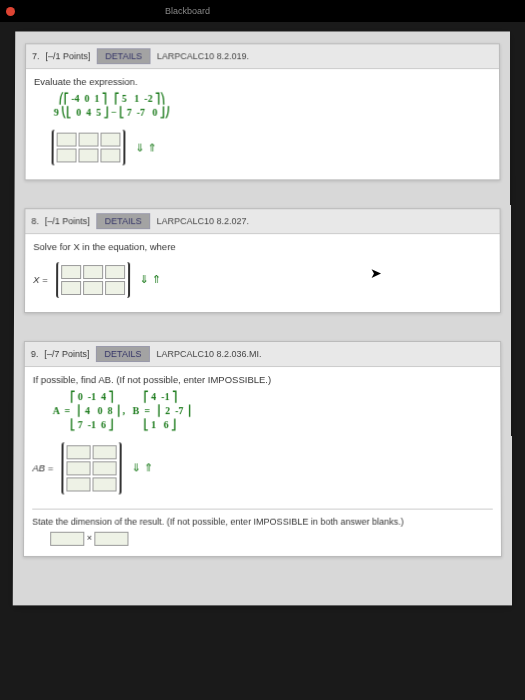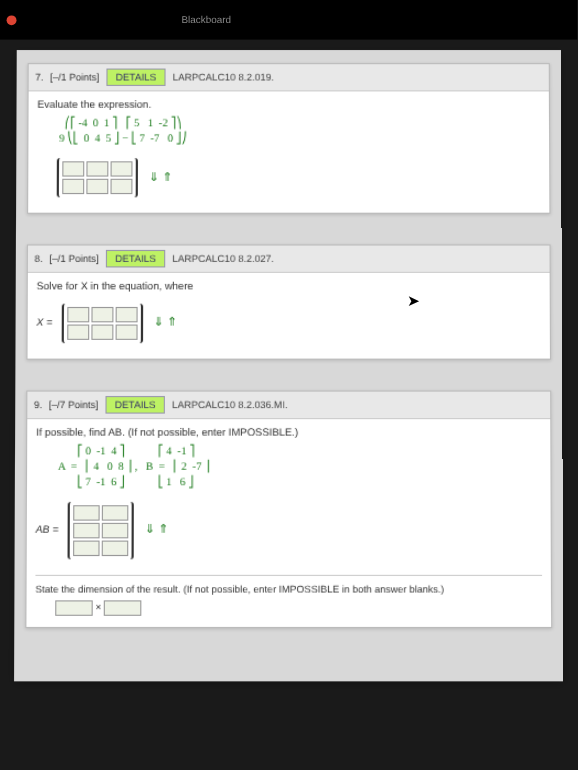--- a/index.html
+++ b/index.html
@@ -8,21 +8,21 @@
     height: 700px;
     background: #1a1a1a;
     font-family: Arial, sans-serif;
     font-size: 10px;
     color: #333;
     overflow: hidden;
   }
   .topbar {
     background: #000;
     color: #888;
-    height: 36px;
+    height: 22px;
     display: flex;
     align-items: center;
     padding: 0 6px;
     font-size: 9px;
   }
   .red-dot {
     width: 9px; height: 9px; border-radius: 50%;
     background: #d43; margin-right: 150px;
   }
   .page {
@@ -41,36 +41,36 @@
   .qhead {
     background: #e8e8e8;
     border-bottom: 1px solid #ccc;
     padding: 4px 6px;
     font-size: 9px;
     display: flex;
     align-items: center;
     gap: 6px;
   }
   .details-btn {
-    background: #bef264;
+    background: #a3a3a3;
     border: 1px solid #99a;
     color: #336;
     padding: 2px 8px;
     font-size: 9px;
     cursor: pointer;
   }
   .code { color: #444; }
   .qbody {
     padding: 6px 8px 10px 8px;
     font-size: 9.5px;
     line-height: 1.4;
   }
   .prompt { margin-bottom: 4px; }
   .math { font-family: 'Times New Roman', serif; font-size: 10px; margin: 2px 20px 6px; white-space: pre; color:#222;}
-  .math .g { color:#1a7a1a; }
+  .math .g { color:#1a7a1a;font-weight:bold; }
   .matrix-input {
     display: inline-flex;
     align-items: center;
     margin: 4px 0 4px 18px;
   }
   .brackets {
     display: inline-block;
     border-left: 2px solid #333;
     border-right: 2px solid #333;
     border-radius: 3px;

